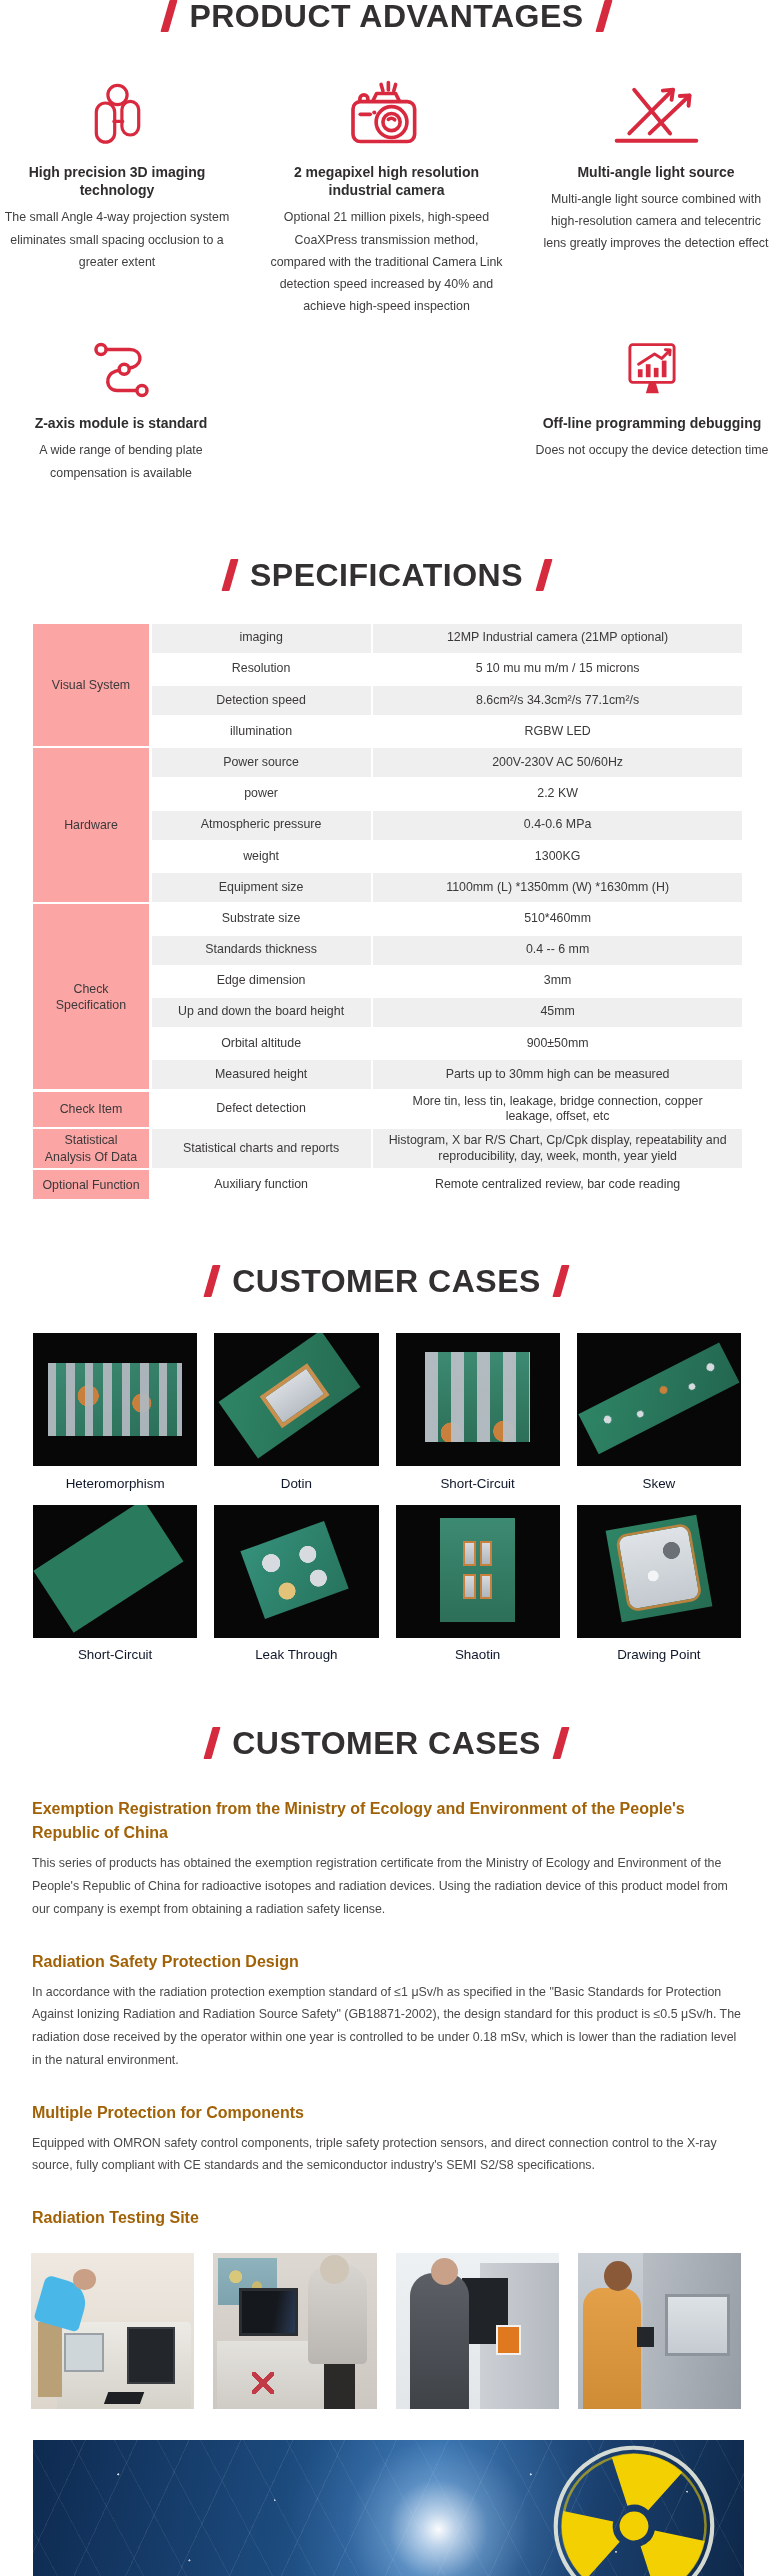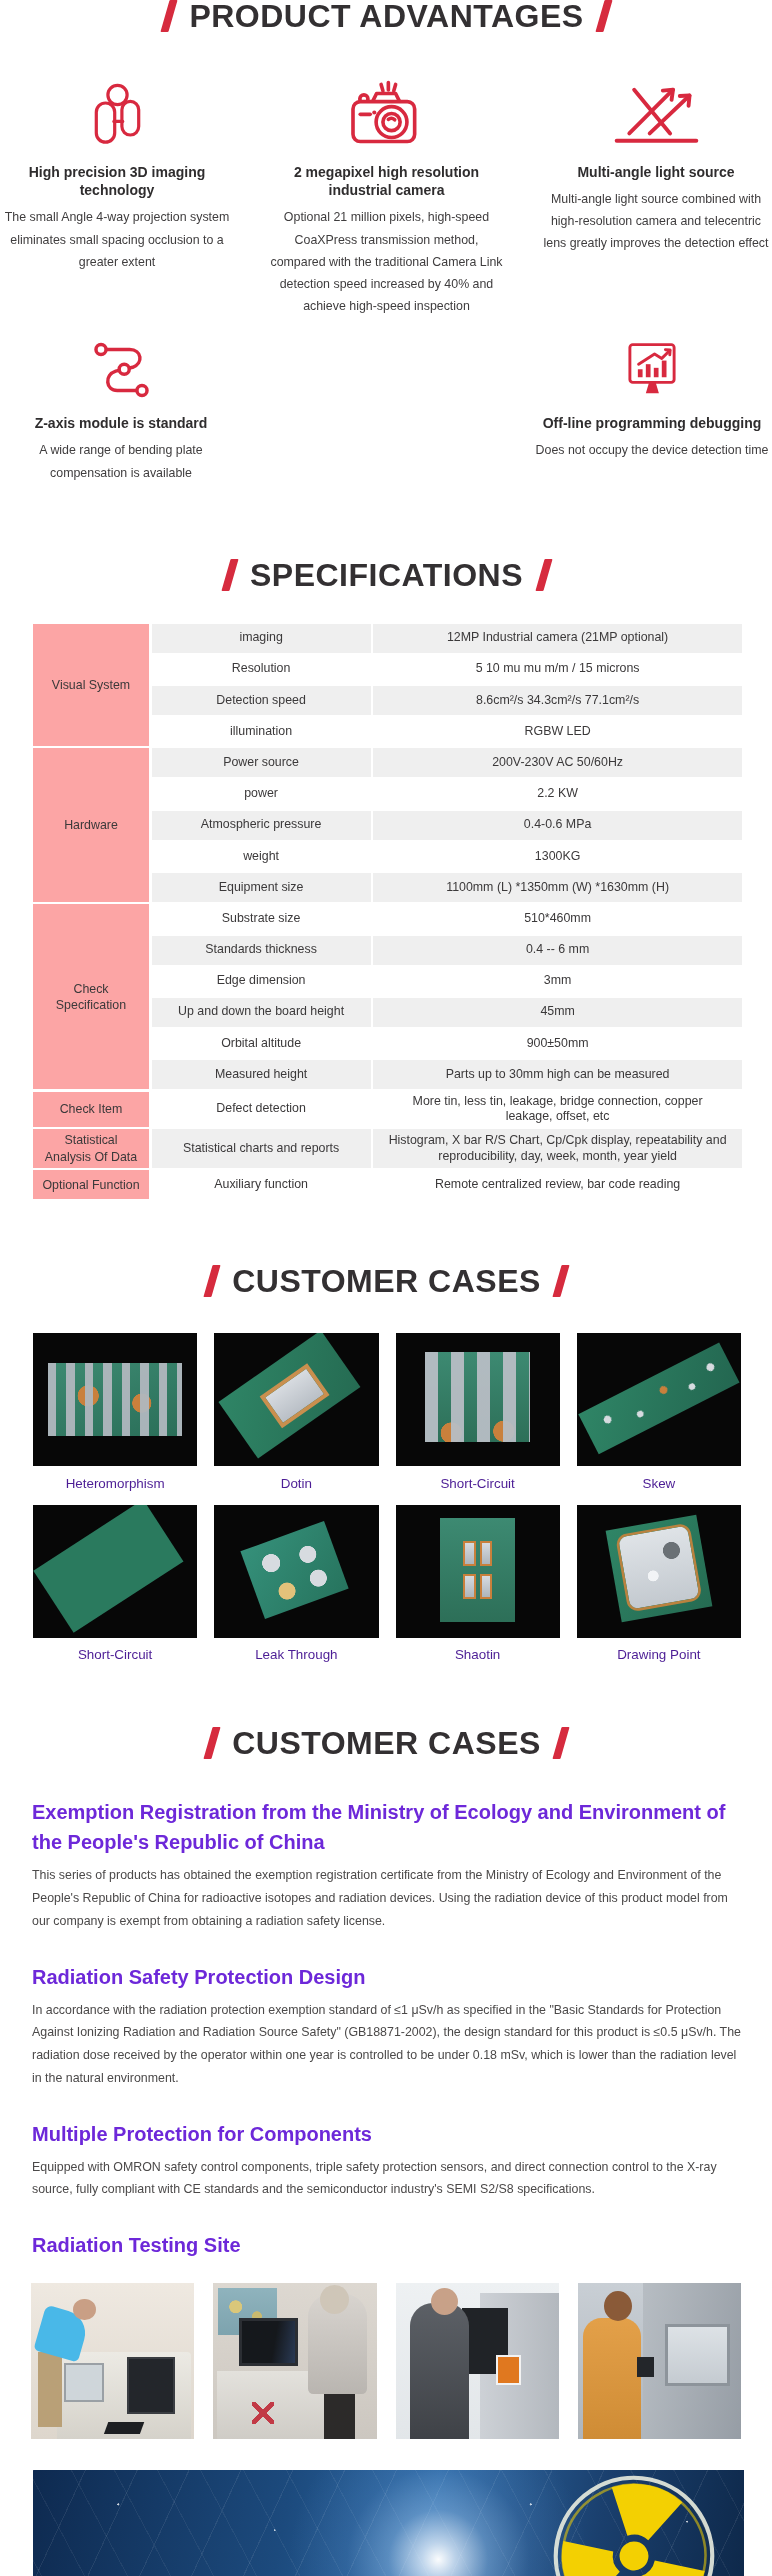--- a/index.html
+++ b/index.html
@@ -35,21 +35,21 @@
   .spec-row{display:flex;gap:2.6px;flex:1}
   .spec-row .cell{display:flex;align-items:center;justify-content:center;text-align:center;min-height:29px;font-size:12.4px;line-height:1.25;box-sizing:border-box;padding:2.1px 6.2px;color:#3b393a}
   .spec-row .label{width:219px;min-width:219px}
   .spec-row .value{flex:1}
   .spec-row.g .cell{background:#efefef}
   .spec-row.w .cell{background:#fff}
 
   
   .cases-grid{display:grid;grid-template-columns:repeat(4,1fr);column-gap:17px;row-gap:14.4px;margin:36px 32px 0 33px}
   .tile{height:133px;background:#070707;position:relative;overflow:hidden}
-  .case-label{text-align:center;font-size:13.4px;color:#4c1d95;margin-top:9.3px}
+  .case-label{text-align:center;font-size:13.4px;color:#0f172a;margin-top:9.3px}
   .pcb{position:absolute}
   .t1 .pcb{left:9%;top:22%;width:82%;height:55%;background:
       repeating-linear-gradient(90deg,rgba(176,183,190,.95) 0 8.2px,rgba(176,183,190,0) 8.2px 18.5px),
       radial-gradient(circle at 30% 45%,#c9803c 0 10.3px,rgba(0,0,0,0) 10.8px),
       radial-gradient(circle at 70% 55%,#c9803c 0 9.3px,rgba(0,0,0,0) 9.8px),
       linear-gradient(160deg,#3d8a72,#2a6e58)}
   .t2 .pcb{left:8%;top:20%;width:76%;height:52%;transform:rotate(-35deg);background:linear-gradient(135deg,#2f8566,#256b52)}
   .t2 .pcb::after{content:"";position:absolute;left:30%;top:28%;width:40%;height:44%;background:linear-gradient(#d7dbe0,#b9bfc6);border:4.6px solid #c98f4e}
   .t3 .pcb{left:18%;top:14%;width:64%;height:68%;background:
       repeating-linear-gradient(90deg,rgba(183,189,196,.95) 0 13.4px,rgba(183,189,196,0) 13.4px 26px),
@@ -76,21 +76,21 @@
   .t7 .pcb{left:27%;top:10%;width:46%;height:78%;background:linear-gradient(#3d8a72,#2d6f58);display:grid;grid-template-columns:1fr 1fr;gap:14%;padding:14%;box-sizing:border-box}
   .t7 .pcb i{display:block;background:linear-gradient(#d7dbe0,#aeb5bc);border:2.1px solid #c9803c}
   .t8 .pcb{left:22%;top:13%;width:56%;height:70%;transform:rotate(-10deg);background:linear-gradient(140deg,#2f8566,#256b52)}
   .t8 .pcb::after{content:"";position:absolute;left:12%;top:10%;width:76%;height:78%;border-radius:12%;background:
       radial-gradient(circle at 72% 30%,#6a7075 0 8.2px,rgba(0,0,0,0) 8.8px),
       radial-gradient(circle at 40% 60%,#f2f4f6 0 5.2px,rgba(0,0,0,0) 5.7px),
       linear-gradient(#dfe3e7,#c3c9cf);box-shadow:0 0 0 2.6px #b9823f}
 
   
   .textblock{margin:0 31px 0 32px}
-  .tb-heading{font-size:20px;font-weight:bold;color:#6d28d9;margin:29px 0 0;line-height:1.5}
+  .tb-heading{font-size:16px;font-weight:bold;color:#a16207;margin:29px 0 0;line-height:1.5}
   .tb-heading.first{margin-top:38px}
   .tb-body{font-size:12.4px;color:#4b4949;line-height:1.83;margin:7.2px 0 0}
   .mt-cases2{margin-top:65px}
   .mt-cases1{margin-top:66px}
   .mt-spec{margin-top:75px}
 
   
   .photos{display:grid;grid-template-columns:repeat(4,1fr);column-gap:19px;margin:23px 32px 0 31px}
   .photo{height:156px;position:relative;overflow:hidden}
   .photo div{position:absolute}

